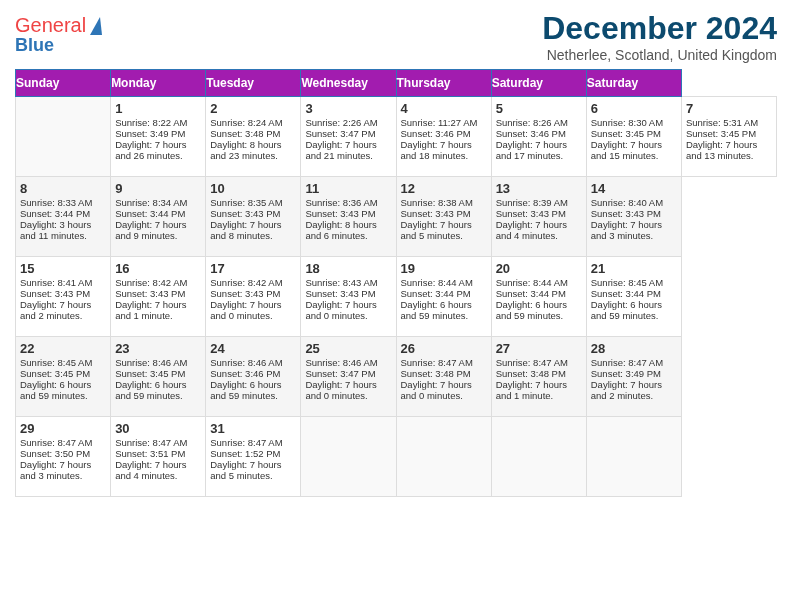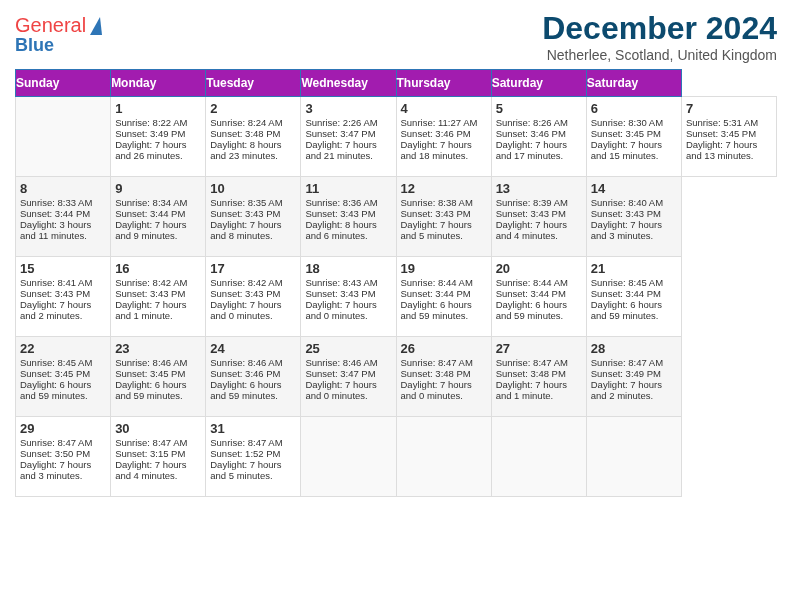--- a/index.html
+++ b/index.html
@@ -137,21 +137,21 @@
         <td><span class="day-num">22</span><span>Sunrise: 8:45 AM</span><br><span>Sunset: 3:45 PM</span><br><span>Daylight: 6 hours and 59 minutes.</span></td>
         <td><span class="day-num">23</span><span>Sunrise: 8:46 AM</span><br><span>Sunset: 3:45 PM</span><br><span>Daylight: 6 hours and 59 minutes.</span></td>
         <td><span class="day-num">24</span><span>Sunrise: 8:46 AM</span><br><span>Sunset: 3:46 PM</span><br><span>Daylight: 6 hours and 59 minutes.</span></td>
         <td><span class="day-num">25</span><span>Sunrise: 8:46 AM</span><br><span>Sunset: 3:47 PM</span><br><span>Daylight: 7 hours and 0 minutes.</span></td>
         <td><span class="day-num">26</span><span>Sunrise: 8:47 AM</span><br><span>Sunset: 3:48 PM</span><br><span>Daylight: 7 hours and 0 minutes.</span></td>
         <td><span class="day-num">27</span><span>Sunrise: 8:47 AM</span><br><span>Sunset: 3:48 PM</span><br><span>Daylight: 7 hours and 1 minute.</span></td>
         <td><span class="day-num">28</span><span>Sunrise: 8:47 AM</span><br><span>Sunset: 3:49 PM</span><br><span>Daylight: 7 hours and 2 minutes.</span></td>
       </tr>
       <tr>
         <td><span class="day-num">29</span><span>Sunrise: 8:47 AM</span><br><span>Sunset: 3:50 PM</span><br><span>Daylight: 7 hours and 3 minutes.</span></td>
-        <td><span class="day-num">30</span><span>Sunrise: 8:47 AM</span><br><span>Sunset: 3:15 PM</span><br><span>Daylight: 7 hours and 4 minutes.</span></td>
+        <td><span class="day-num">30</span><span>Sunrise: 8:47 AM</span><br><span>Sunset: 3:51 PM</span><br><span>Daylight: 7 hours and 4 minutes.</span></td>
         <td><span class="day-num">31</span><span>Sunrise: 8:47 AM</span><br><span>Sunset: 1:52 PM</span><br><span>Daylight: 7 hours and 5 minutes.</span></td>
         <td class="empty-cell"></td>
         <td class="empty-cell"></td>
         <td class="empty-cell"></td>
         <td class="empty-cell"></td>
       </tr>
     </tbody>
 </table>
 
 </body></html>

